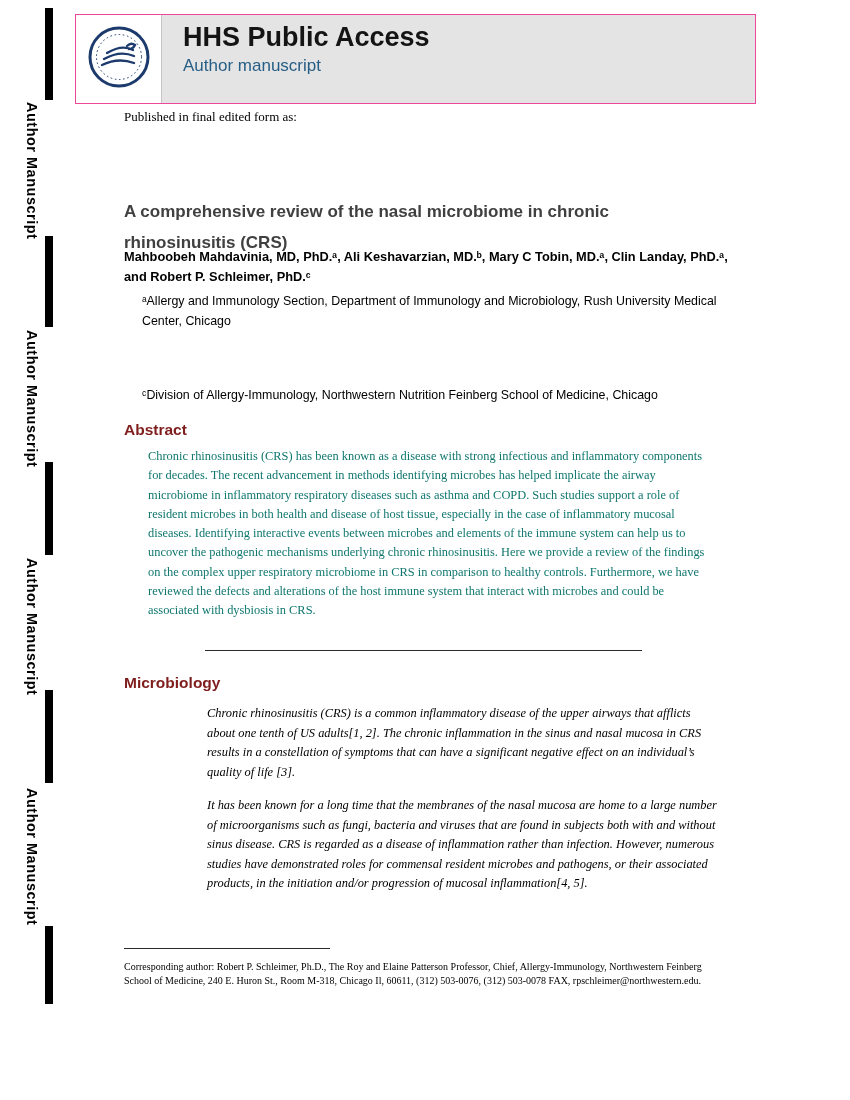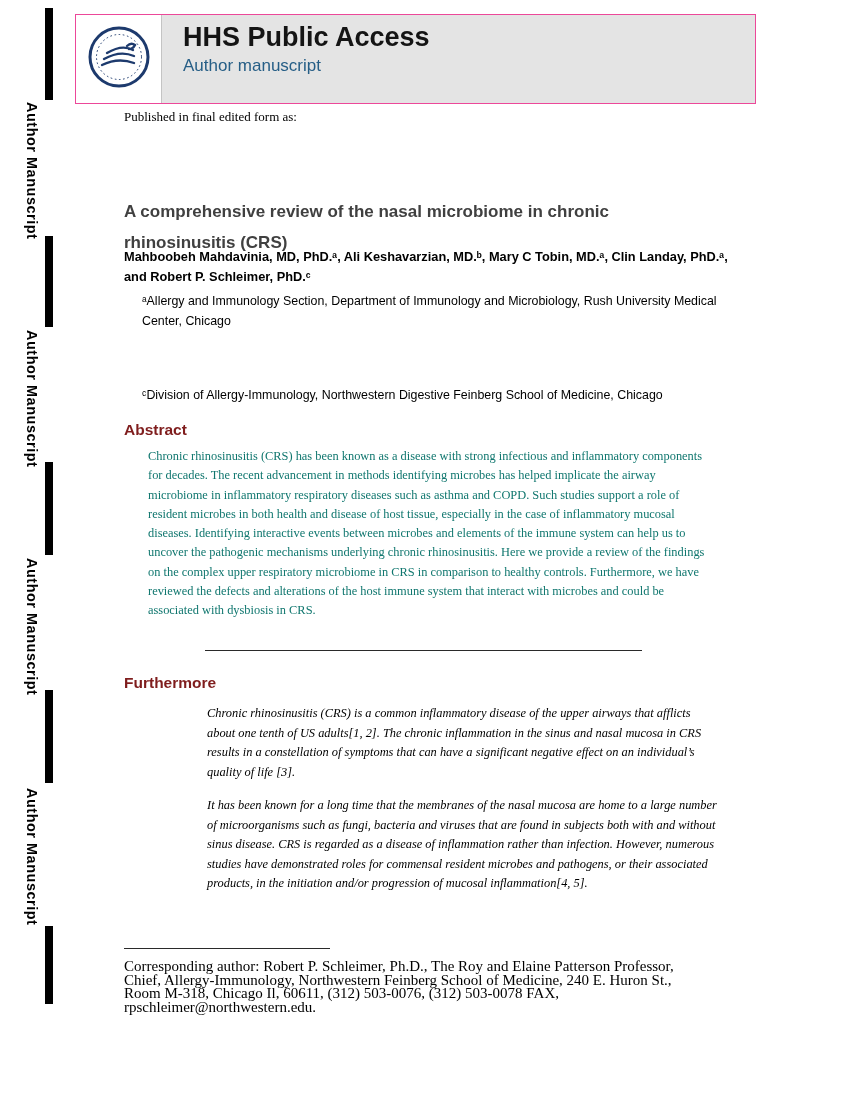--- a/index.html
+++ b/index.html
@@ -93,21 +93,21 @@
   .para{
     left:207px; width:512px;
     font-size:12.4px; line-height:19.6px; color:#000;font-style:italic;
   }
   .para-1{ top:704px; }
   .para-2{ top:796px; }
 
   .foot-rule{ left:124px; top:948px; width:206px; height:1px; background:#2a2a2a; }
   .footnote{
     left:124px; top:960px; width:586px;
-    font-size:15px; line-height:13.6px; color:#000;
+    font-size:10px; line-height:13.6px; color:#000;
   }
 </style>
 </head>
 <body>
 
 <div class="page">
 
   <div>
     <div class="wm-bar" style="top:8px;   height:92px;"></div>
     <div class="wm-text" style="top:102px;">Author Manuscript</div>
@@ -139,26 +139,26 @@
       <div class="banner-title">HHS Public Access</div>
       <div class="banner-sub">Author manuscript</div>
     </div>
   </div>
 
   <div class="abs pub-label">Published in final edited form as:</div>
 
   <div class="abs article-title">A comprehensive review of the nasal microbiome in chronic rhinosinusitis (CRS)</div>
   <div class="abs authors">Mahboobeh Mahdavinia, MD, PhD.ᵃ, Ali Keshavarzian, MD.ᵇ, Mary C Tobin, MD.ᵃ, Clin Landay, PhD.ᵃ, and Robert P. Schleimer, PhD.ᶜ</div>
   <div class="abs affil affil-a">ᵃAllergy and Immunology Section, Department of Immunology and Microbiology, Rush University Medical Center, Chicago</div>
-  <div class="abs affil affil-c">ᶜDivision of Allergy-Immunology, Northwestern Digestive Feinberg School of Medicine, Chicago</div>
+  <div class="abs affil affil-c">ᶜDivision of Allergy-Immunology, Northwestern Nutrition Feinberg School of Medicine, Chicago</div>
 
   <div class="abs sect-head abstract-head">Abstract</div>
   <div class="abs abstract-body">Chronic rhinosinusitis (CRS) has been known as a disease with strong infectious and inflammatory components for decades. The recent advancement in methods identifying microbes has helped implicate the airway microbiome in inflammatory respiratory diseases such as asthma and COPD. Such studies support a role of resident microbes in both health and disease of host tissue, especially in the case of inflammatory mucosal diseases. Identifying interactive events between microbes and elements of the immune system can help us to uncover the pathogenic mechanisms underlying chronic rhinosinusitis. Here we provide a review of the findings on the complex upper respiratory microbiome in CRS in comparison to healthy controls. Furthermore, we have reviewed the defects and alterations of the host immune system that interact with microbes and could be associated with dysbiosis in CRS.</div>
   <div class="abs divider"></div>
 
-  <div class="abs sect-head intro-head">Furthermore</div>
+  <div class="abs sect-head intro-head">Microbiology</div>
   <div class="abs para para-1">Chronic rhinosinusitis (CRS) is a common inflammatory disease of the upper airways that afflicts about one tenth of US adults[1, 2]. The chronic inflammation in the sinus and nasal mucosa in CRS results in a constellation of symptoms that can have a significant negative effect on an individual’s quality of life [3].</div>
   <div class="abs para para-2">It has been known for a long time that the membranes of the nasal mucosa are home to a large number of microorganisms such as fungi, bacteria and viruses that are found in subjects both with and without sinus disease. CRS is regarded as a disease of inflammation rather than infection. However, numerous studies have demonstrated roles for commensal resident microbes and pathogens, or their associated products, in the initiation and/or progression of mucosal inflammation[4, 5].</div>
 
   <div class="abs foot-rule"></div>
   <div class="abs footnote">Corresponding author: Robert P. Schleimer, Ph.D., The Roy and Elaine Patterson Professor, Chief, Allergy-Immunology, Northwestern Feinberg School of Medicine, 240 E. Huron St., Room M-318, Chicago Il, 60611, (312) 503-0076, (312) 503-0078 FAX, rpschleimer@northwestern.edu.</div>
 
 </div>
 
 </body></html>

